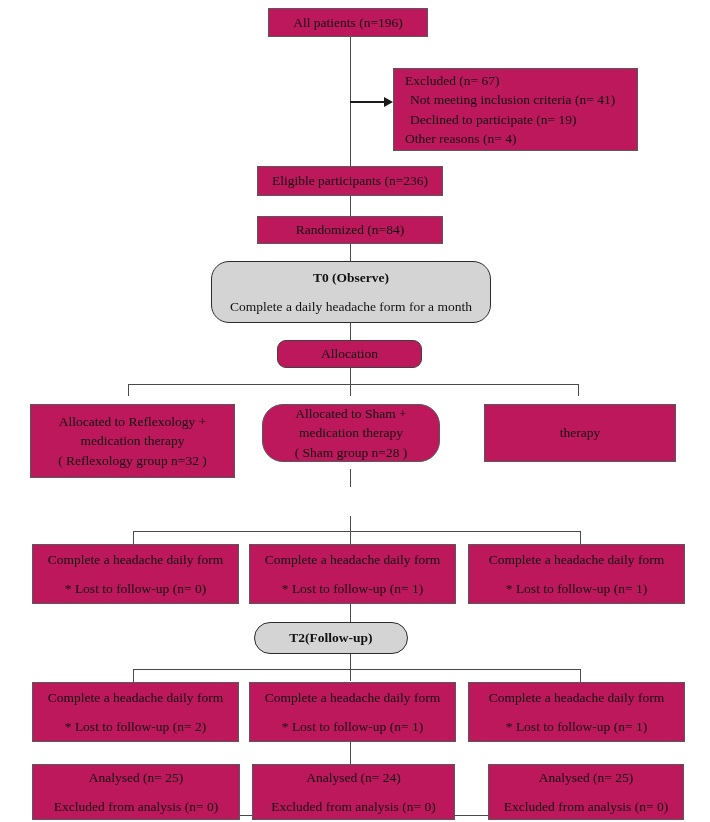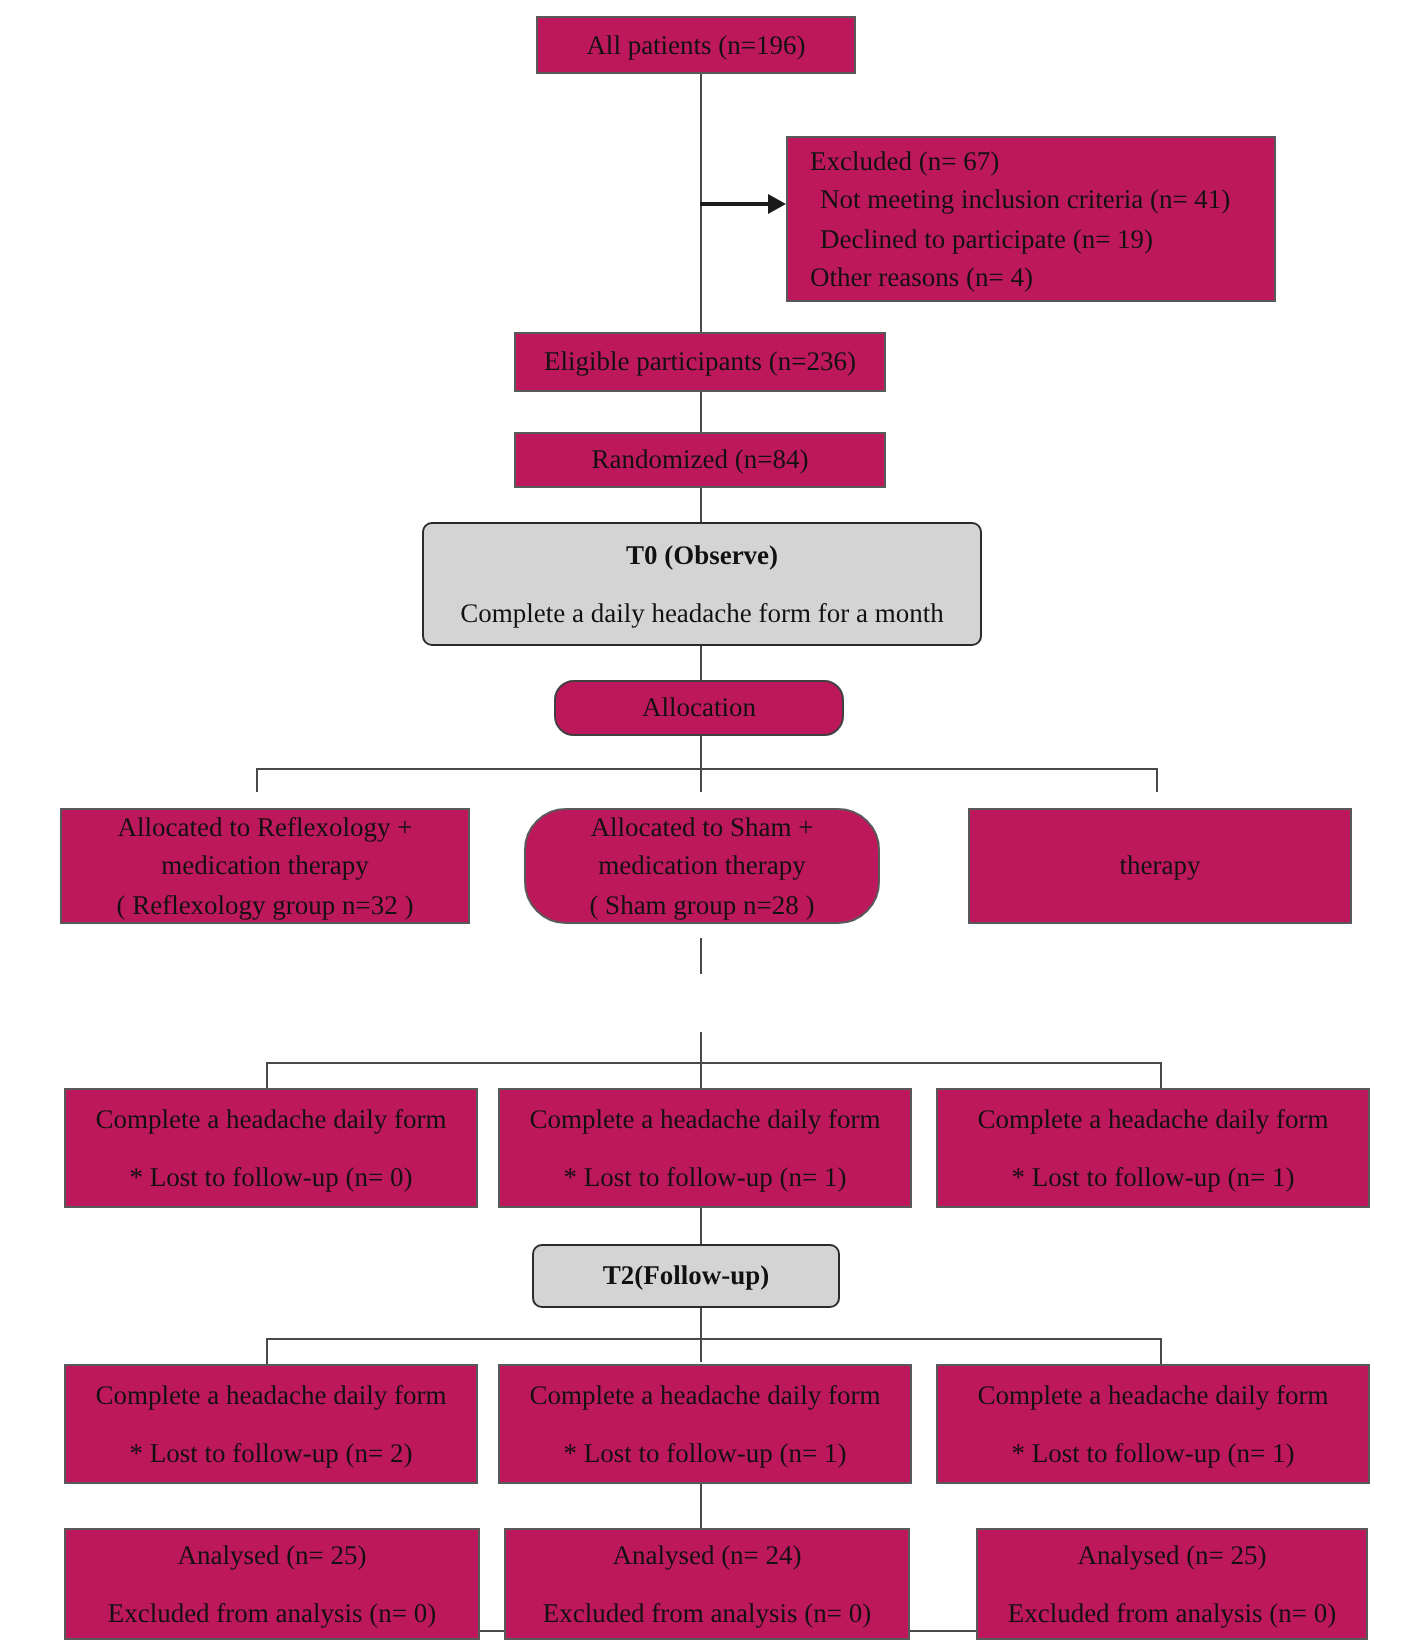--- a/index.html
+++ b/index.html
@@ -26,21 +26,21 @@
     align-items: center;
     justify-content: center;
     text-align: center;
     font-size: 13.5px;
     line-height: 1.42;
     z-index: 3;
   }
   .box.gray {
     background: #d4d4d4;
     border: 1.5px solid #2b2b2b;
-    border-radius: 5px;
+    border-radius: 18px;
   }
   .box.rounded {
     border-radius: 9px;
     border: 1px solid #404040;
   }
   .box.leftalign {
     align-items: flex-start;
     text-align: left;
     padding-left: 11px;
   }
@@ -139,25 +139,25 @@
   <div class="box" style="left:257px; top:216px; width:186px; height:28px;">
     <span>Randomized (n=84)</span>
   </div>
 
   <div class="box gray" style="left:211px; top:261px; width:280px; height:62px;">
     <span class="title">T0 (Observe)</span>
     <div class="spacer"></div>
     <span>Complete a daily headache form for a month</span>
   </div>
 
-  <div class="box rounded" style="left:277px; top:340px; width:145px; height:28px;border-radius:10px;">
+  <div class="box rounded" style="left:277px; top:340px; width:145px; height:28px;">
     <span>Allocation</span>
   </div>
 
-  <div class="box" style="left:30px; top:404px; width:205px; height:58px;">
+  <div class="box" style="left:30px; top:404px; width:205px; height:74px;">
     <span>Allocated to Reflexology +</span>
     <span>medication therapy</span>
     <span>( Reflexology group n=32 )</span>
   </div>
 
   <div class="box" style="left:262px; top:404px; width:178px; height:58px;border-radius:21px;">
     <span>Allocated to Sham +</span>
     <span>medication therapy</span>
     <span>( Sham group n=28 )</span>
   </div>
@@ -178,21 +178,21 @@
     <div class="spacer"></div>
     <span>* Lost to follow-up (n= 1)</span>
   </div>
 
   <div class="box" style="left:468px; top:544px; width:217px; height:60px;">
     <span>Complete a headache daily form</span>
     <div class="spacer"></div>
     <span>* Lost to follow-up (n= 1)</span>
   </div>
 
-  <div class="box gray" style="left:266px; top:622px; width:154px; height:32px;">
+  <div class="box gray" style="left:254px; top:622px; width:154px; height:32px;">
     <span class="title">T2(Follow-up)</span>
   </div>
 
   <div class="box" style="left:32px; top:682px; width:207px; height:60px;">
     <span>Complete a headache daily form</span>
     <div class="spacer"></div>
     <span>* Lost to follow-up (n= 2)</span>
   </div>
 
   <div class="box" style="left:249px; top:682px; width:207px; height:60px;">

